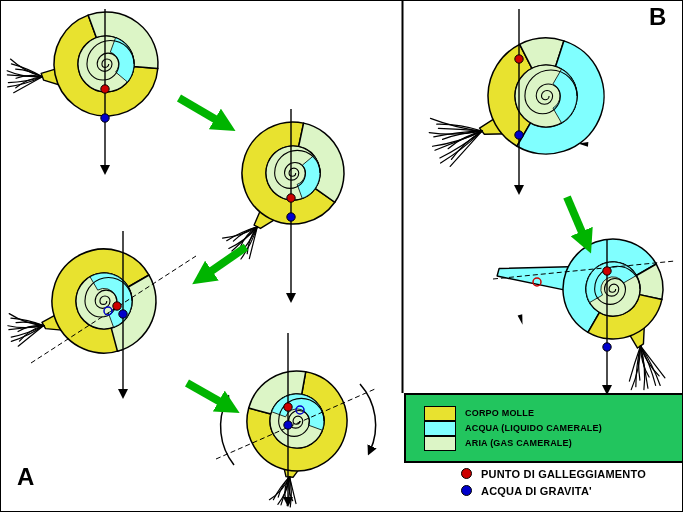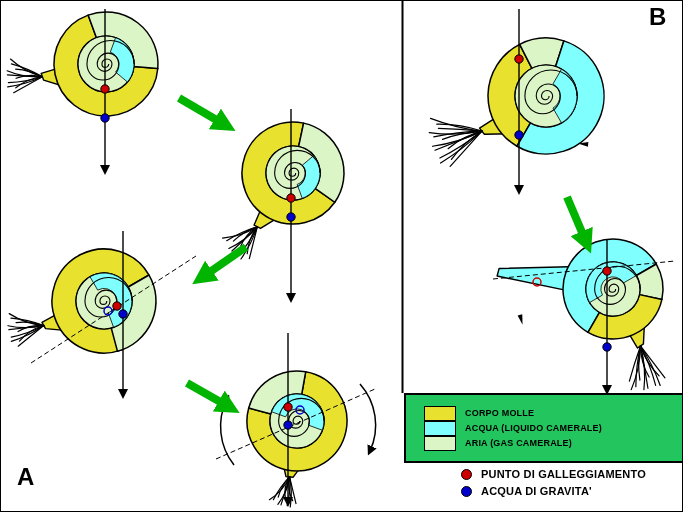--- a/index.html
+++ b/index.html
@@ -18,21 +18,21 @@
     display:flex;flex-direction:column;justify-content:center;
     padding-left:18px;
   }
   .lrow{display:flex;align-items:center;gap:9px;}
   .swatch{width:30px;height:13px;border:1px solid #000;display:inline-block;flex:0 0 auto;}
   .ltext{font-size:9px;font-weight:bold;color:#000;letter-spacing:.2px;}
   .legend-points{
     position:absolute;left:403px;top:467px;width:278px;
     display:flex;flex-direction:column;gap:5px;padding-left:21px;box-sizing:border-box;
   }
-  .prow{display:flex;align-items:center;gap:9px;padding-left:36px;}
+  .prow{display:flex;align-items:flex-start;gap:9px;padding-left:36px;}
   .pdot{width:9px;height:9px;border-radius:50%;border:1px solid #000;display:inline-block;flex:0 0 auto;}
   .ptext{font-size:11px;font-weight:bold;color:#000;letter-spacing:.2px;}
 </style>
 </head>
 <body>
 
 <div class="canvas">
 
   <svg id="diagram" width="683" height="512" viewBox="0 0 683 512">
       <defs>

